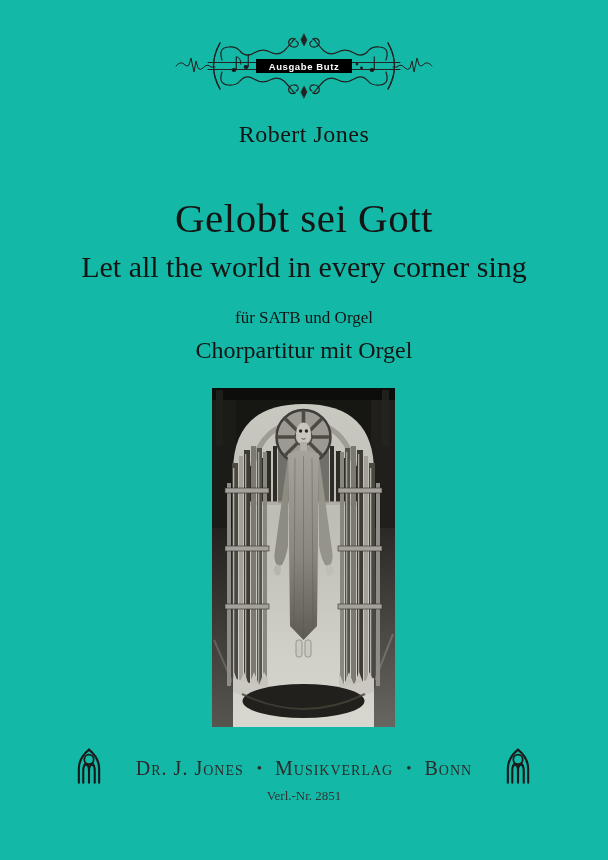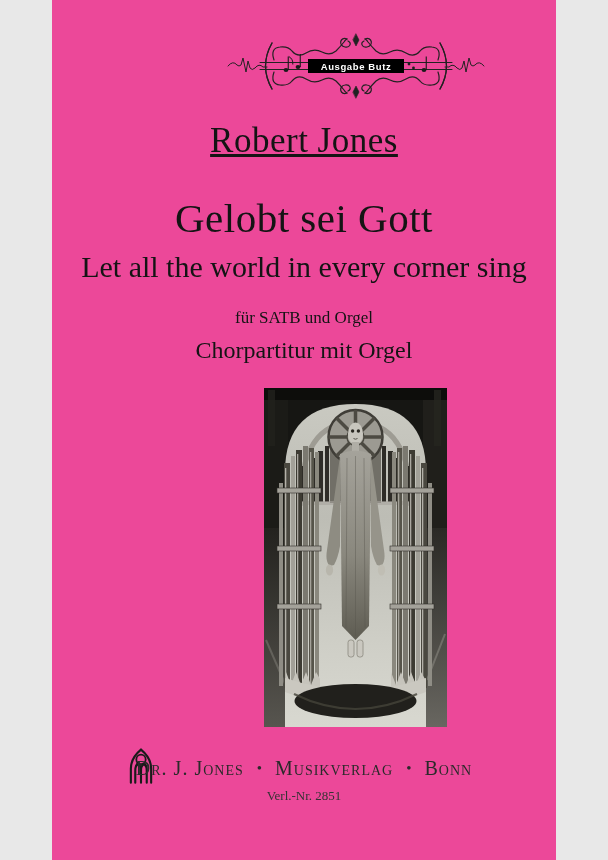--- a/index.html
+++ b/index.html
@@ -1,25 +1,25 @@
 <!DOCTYPE html>
 <html><head>
 <meta charset="utf-8">
 <style>
   html,body { margin:0; padding:0; background:#e8e8e8; }
   .page {
-    position:relative; width:504px; height:860px; margin:0 auto;
-    background:#ec4899; overflow:hidden;
+    position:relative; width:608px; height:860px; margin:0 auto;
+    background:#14b8a6; overflow:hidden;
     font-family:"Liberation Serif", serif; color:#141414;
   }
   .abs { position:absolute; left:0; width:100%; text-align:center; }
 
   .banner-wrap { position:absolute; left:174px; top:30px; width:260px; height:72px; }
 
-  .composer   { top:121px; font-size:35px; letter-spacing:0.5px;text-decoration:underline; }
+  .composer   { top:121px; font-size:24px; letter-spacing:0.5px; }
   .birthyear  { top:156px; font-size:12.5px; letter-spacing:0.5px; }
   .title      { top:194px; font-size:41px; letter-spacing:0.5px; }
   .subtitle   { top:250px; font-size:30px; }
   .scoring    { top:308px; font-size:17px; }
   .edition    { top:337px; font-size:24px; font-weight:normal; }
 
   .photo-wrap { position:absolute; left:212px; top:388px; width:183px; height:339px; }
   .photo-wrap svg { display:block; }
 
   .footer-line {

